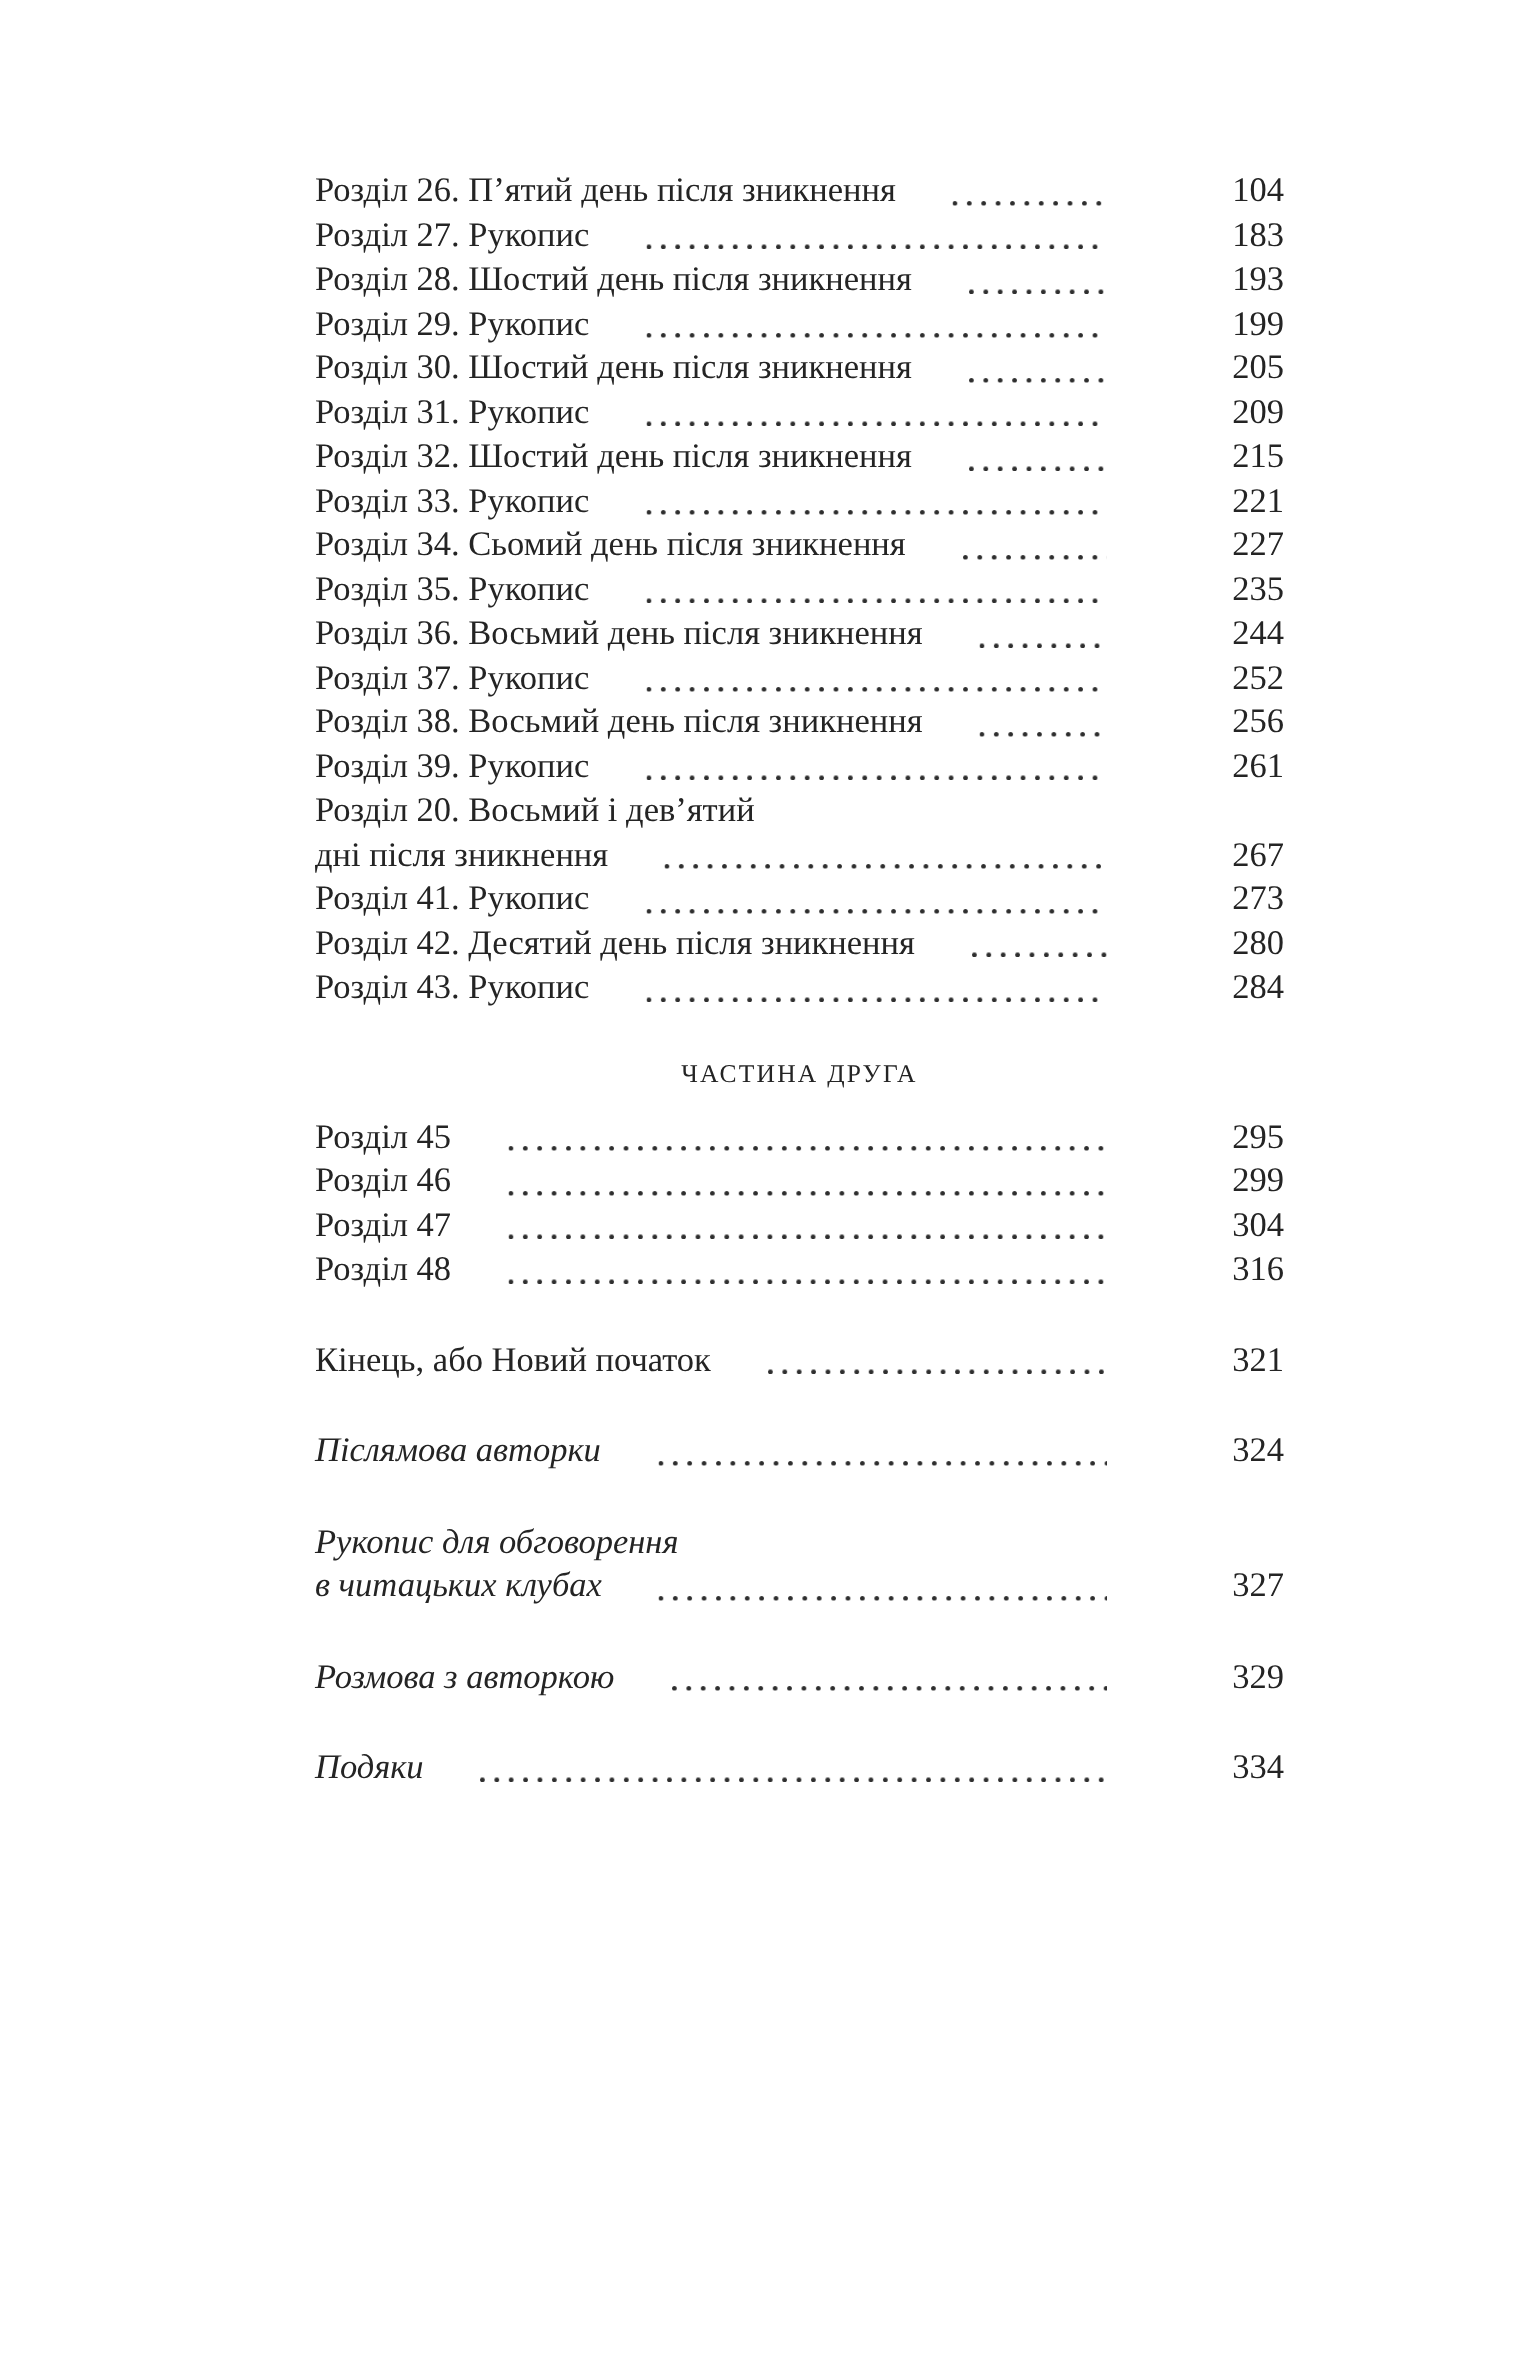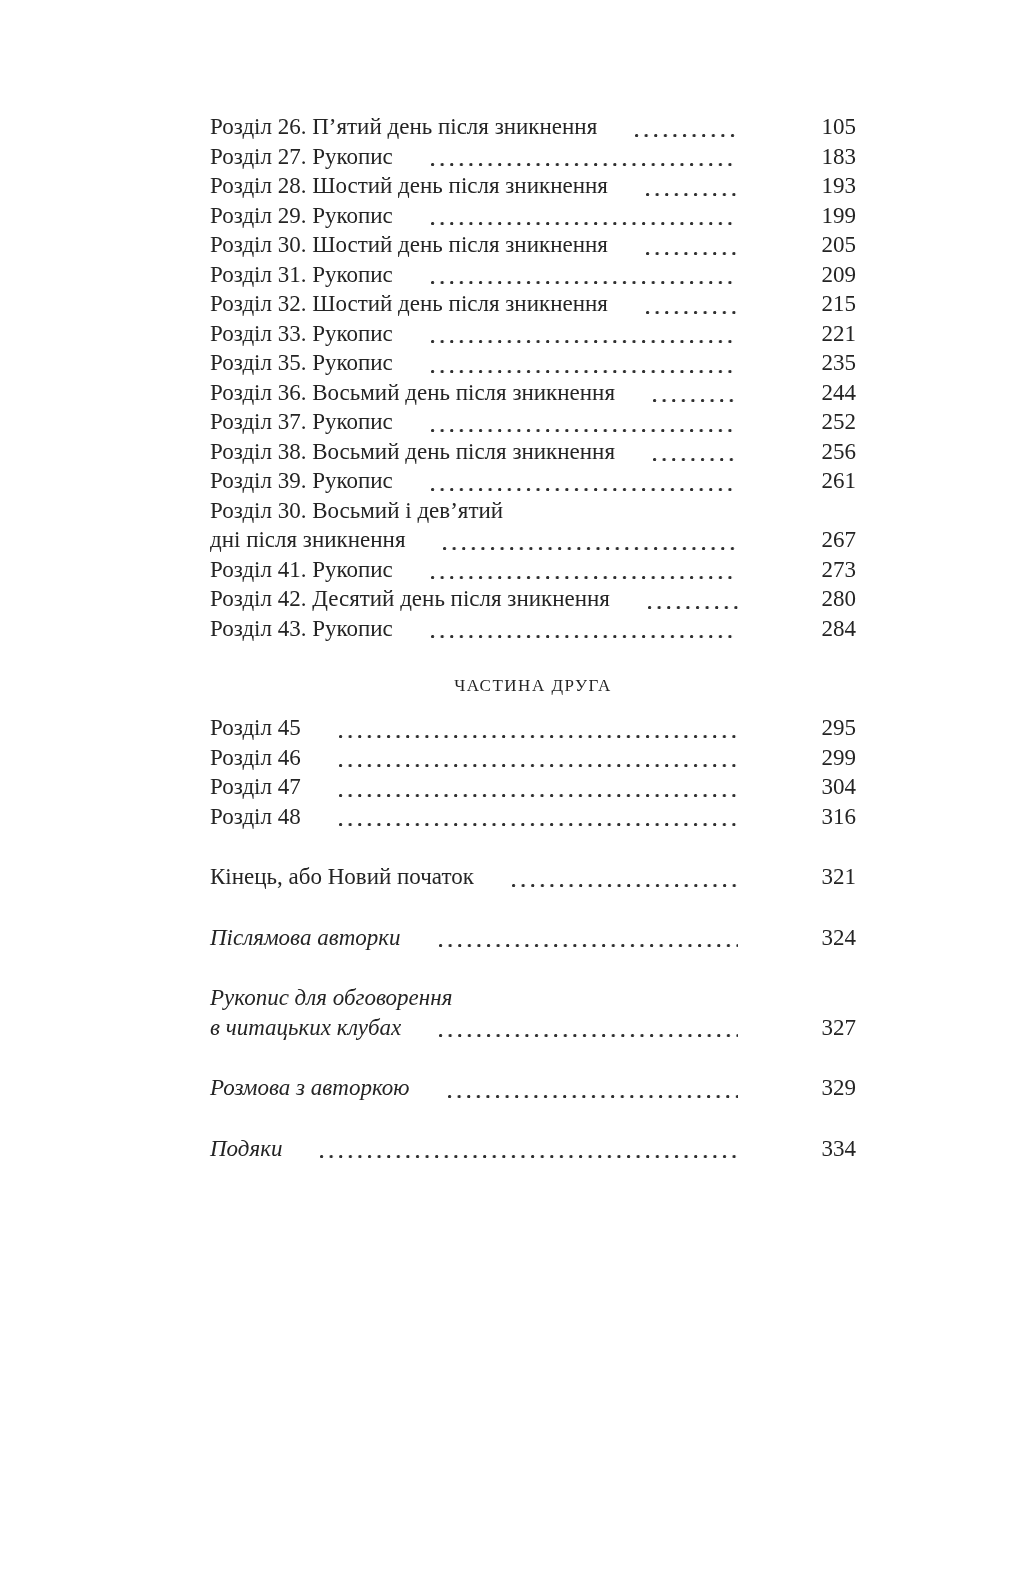--- a/index.html
+++ b/index.html
@@ -87,21 +87,21 @@
 
 <div class="book-page">
   <div class="toc-content">
 
     <div class="toc-list">
   <div class="toc-entry">
 
     <div class="toc-row">
       <span class="toc-label">Розділ 26. П’ятий день після зникнення</span>
       <span class="dot-leader"></span>
-      <span class="toc-page-num">105</span>
+      <span class="toc-page-num">104</span>
     </div>
   </div>
 
   <div class="toc-entry">
 
     <div class="toc-row">
       <span class="toc-label">Розділ 27. Рукопис</span>
       <span class="dot-leader"></span>
       <span class="toc-page-num">183</span>
     </div>
@@ -154,20 +154,28 @@
 
   <div class="toc-entry">
 
     <div class="toc-row">
       <span class="toc-label">Розділ 33. Рукопис</span>
       <span class="dot-leader"></span>
       <span class="toc-page-num">221</span>
     </div>
   </div>
 
+  <div class="toc-entry">
+
+    <div class="toc-row">
+      <span class="toc-label">Розділ 34. Сьомий день після зникнення</span>
+      <span class="dot-leader"></span>
+      <span class="toc-page-num">227</span>
+    </div>
+  </div>
 
   <div class="toc-entry">
 
     <div class="toc-row">
       <span class="toc-label">Розділ 35. Рукопис</span>
       <span class="dot-leader"></span>
       <span class="toc-page-num">235</span>
     </div>
   </div>
 
@@ -201,21 +209,21 @@
   <div class="toc-entry">
 
     <div class="toc-row">
       <span class="toc-label">Розділ 39. Рукопис</span>
       <span class="dot-leader"></span>
       <span class="toc-page-num">261</span>
     </div>
   </div>
 
   <div class="toc-entry">
-    <div class="toc-first-line">Розділ 30. Восьмий і дев’ятий</div>
+    <div class="toc-first-line">Розділ 20. Восьмий і дев’ятий</div>
     <div class="toc-row">
       <span class="toc-label">дні після зникнення</span>
       <span class="dot-leader"></span>
       <span class="toc-page-num">267</span>
     </div>
   </div>
 
   <div class="toc-entry">
 
     <div class="toc-row">

